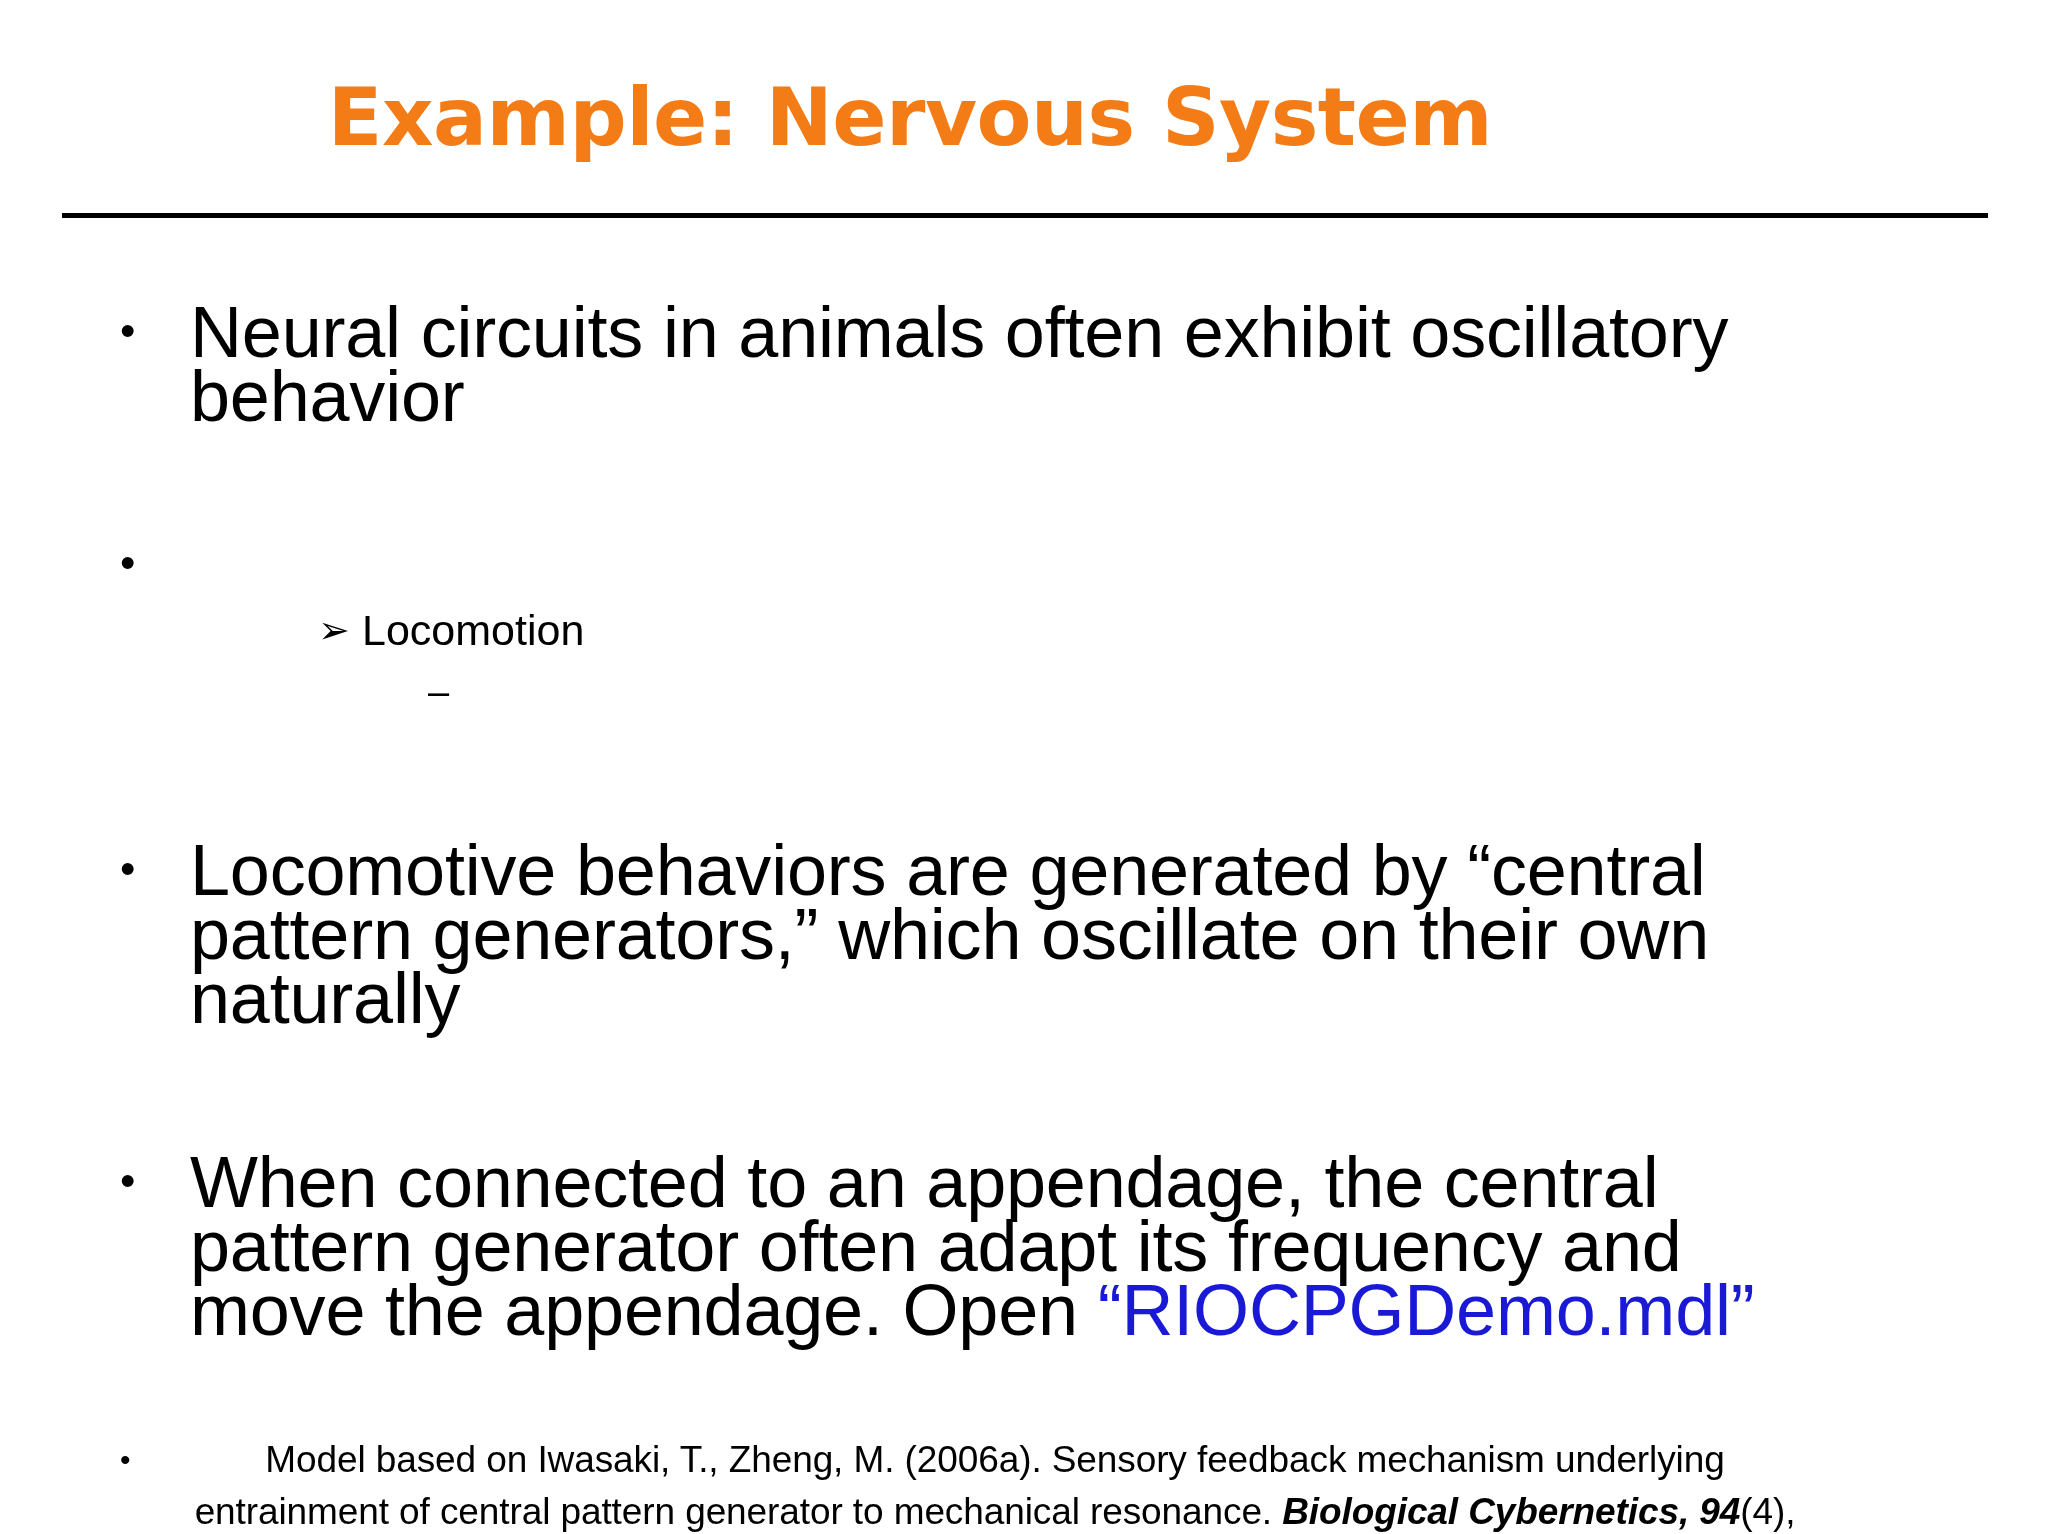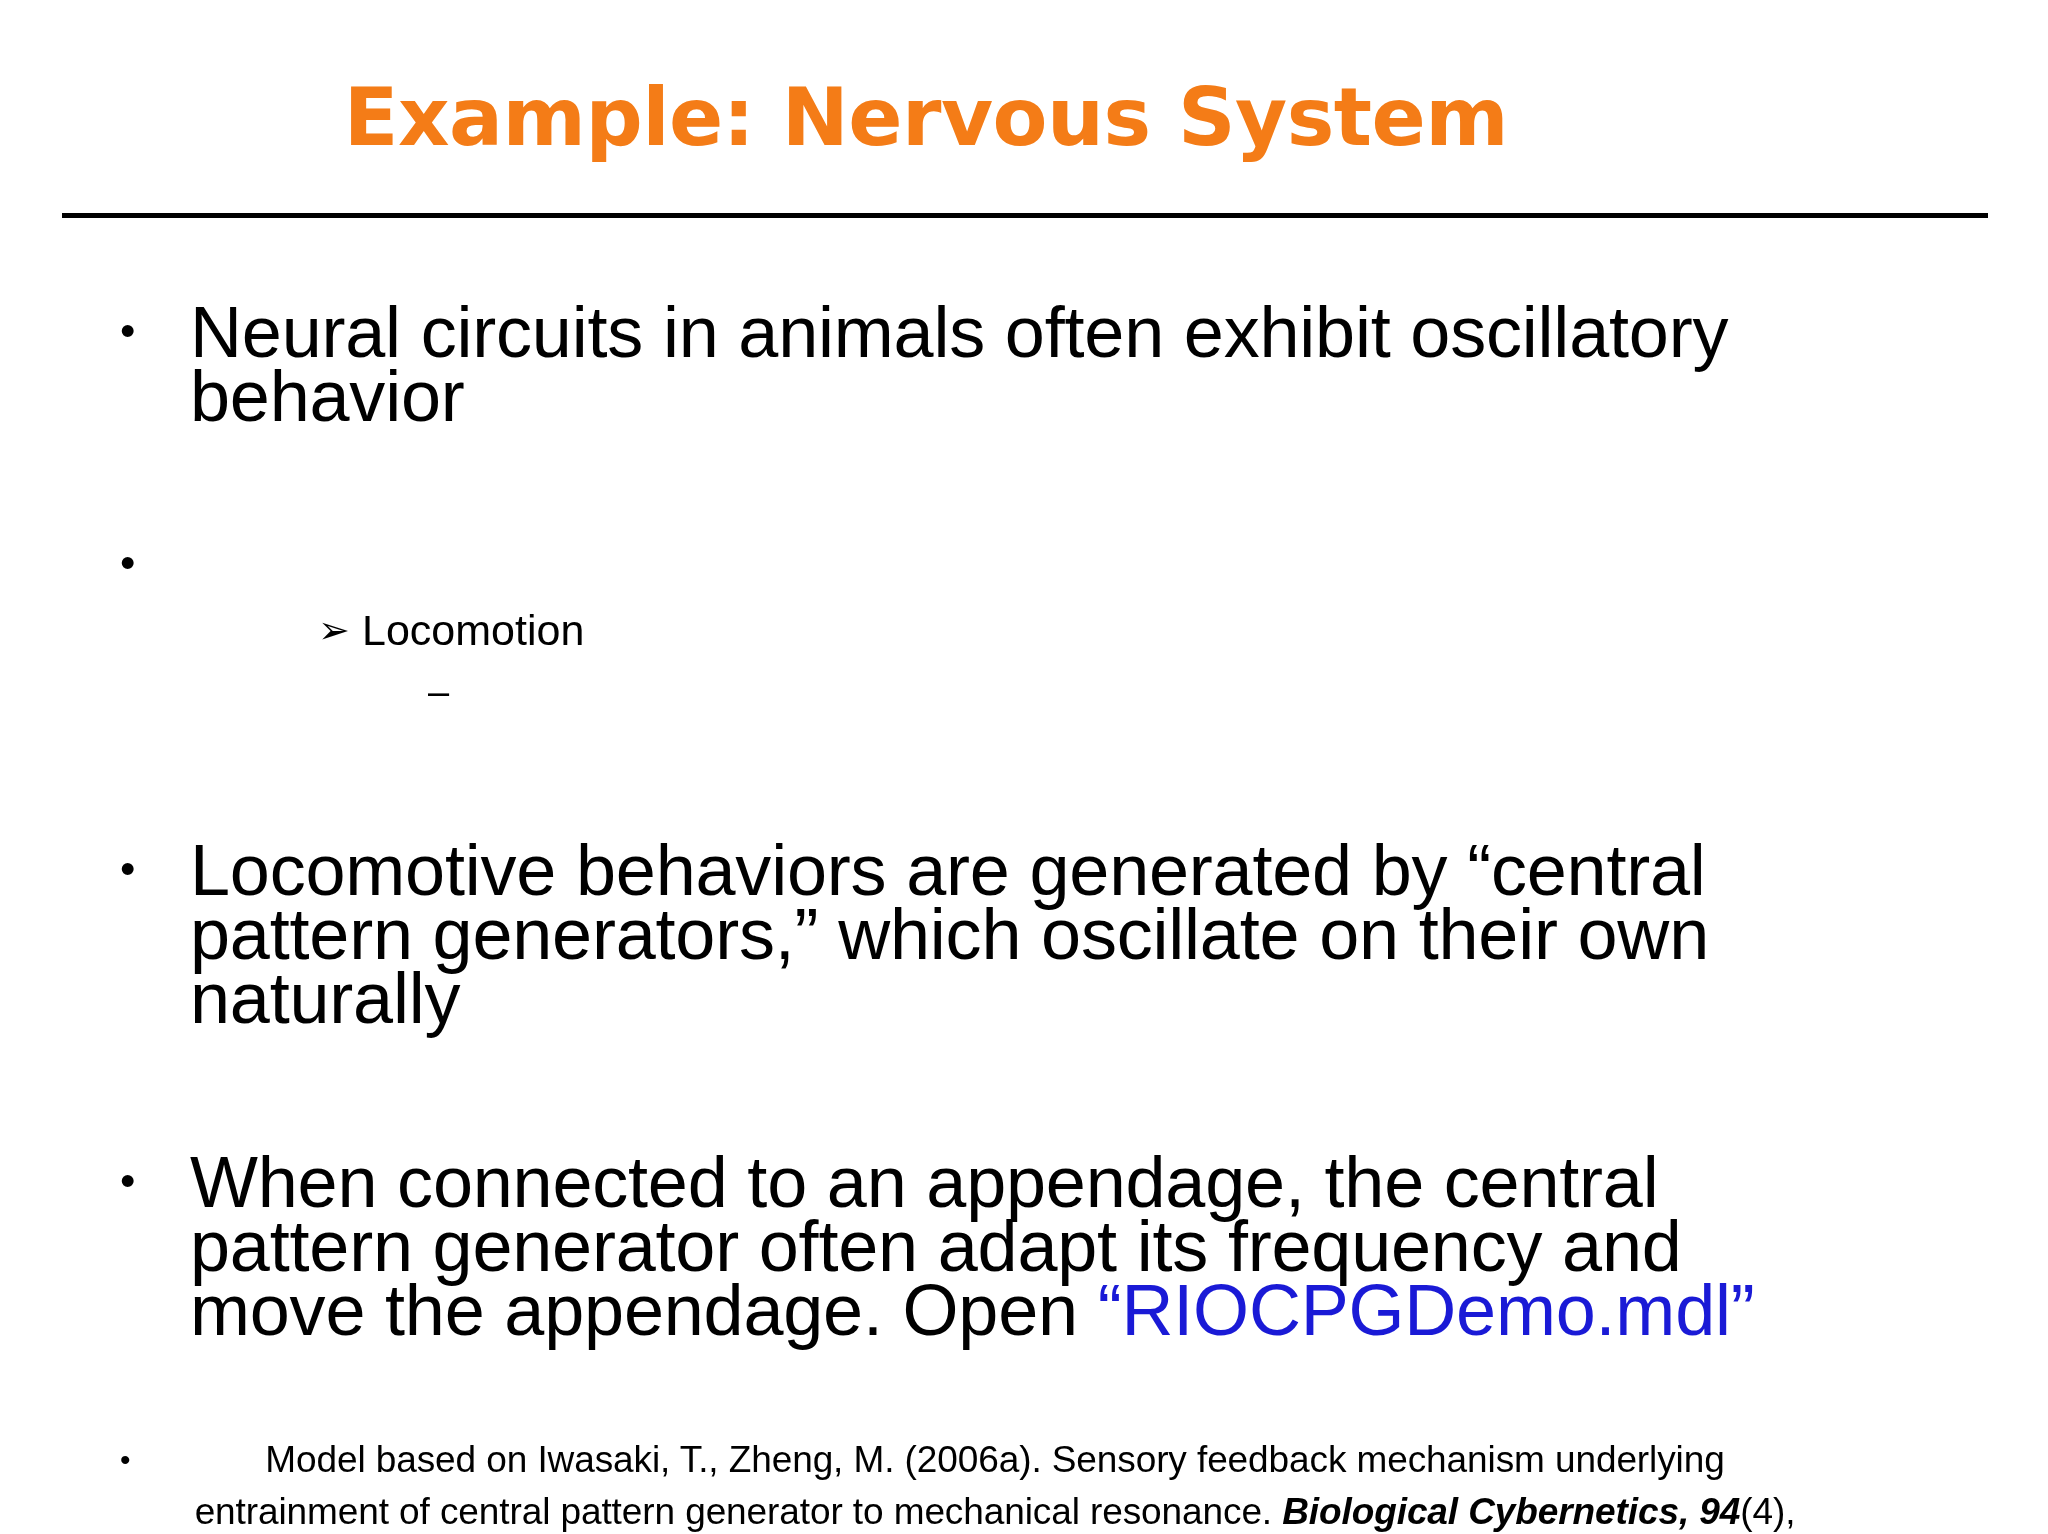--- a/index.html
+++ b/index.html
@@ -18,21 +18,21 @@
 
   .slide {
     position: absolute;
     inset: 0;
     background: #ffffff;
   }
 
   
   .title-area {
     position: absolute;
-    left: 16px;
+    left: 0;
     top: 78px;
     width: 1820px;
     text-align: center;
   }
   .slide-title {
     display: inline-block;
     font-family: "DejaVu Sans", sans-serif;
     font-weight: bold;
     font-size: 80px;
     line-height: 1.0;

